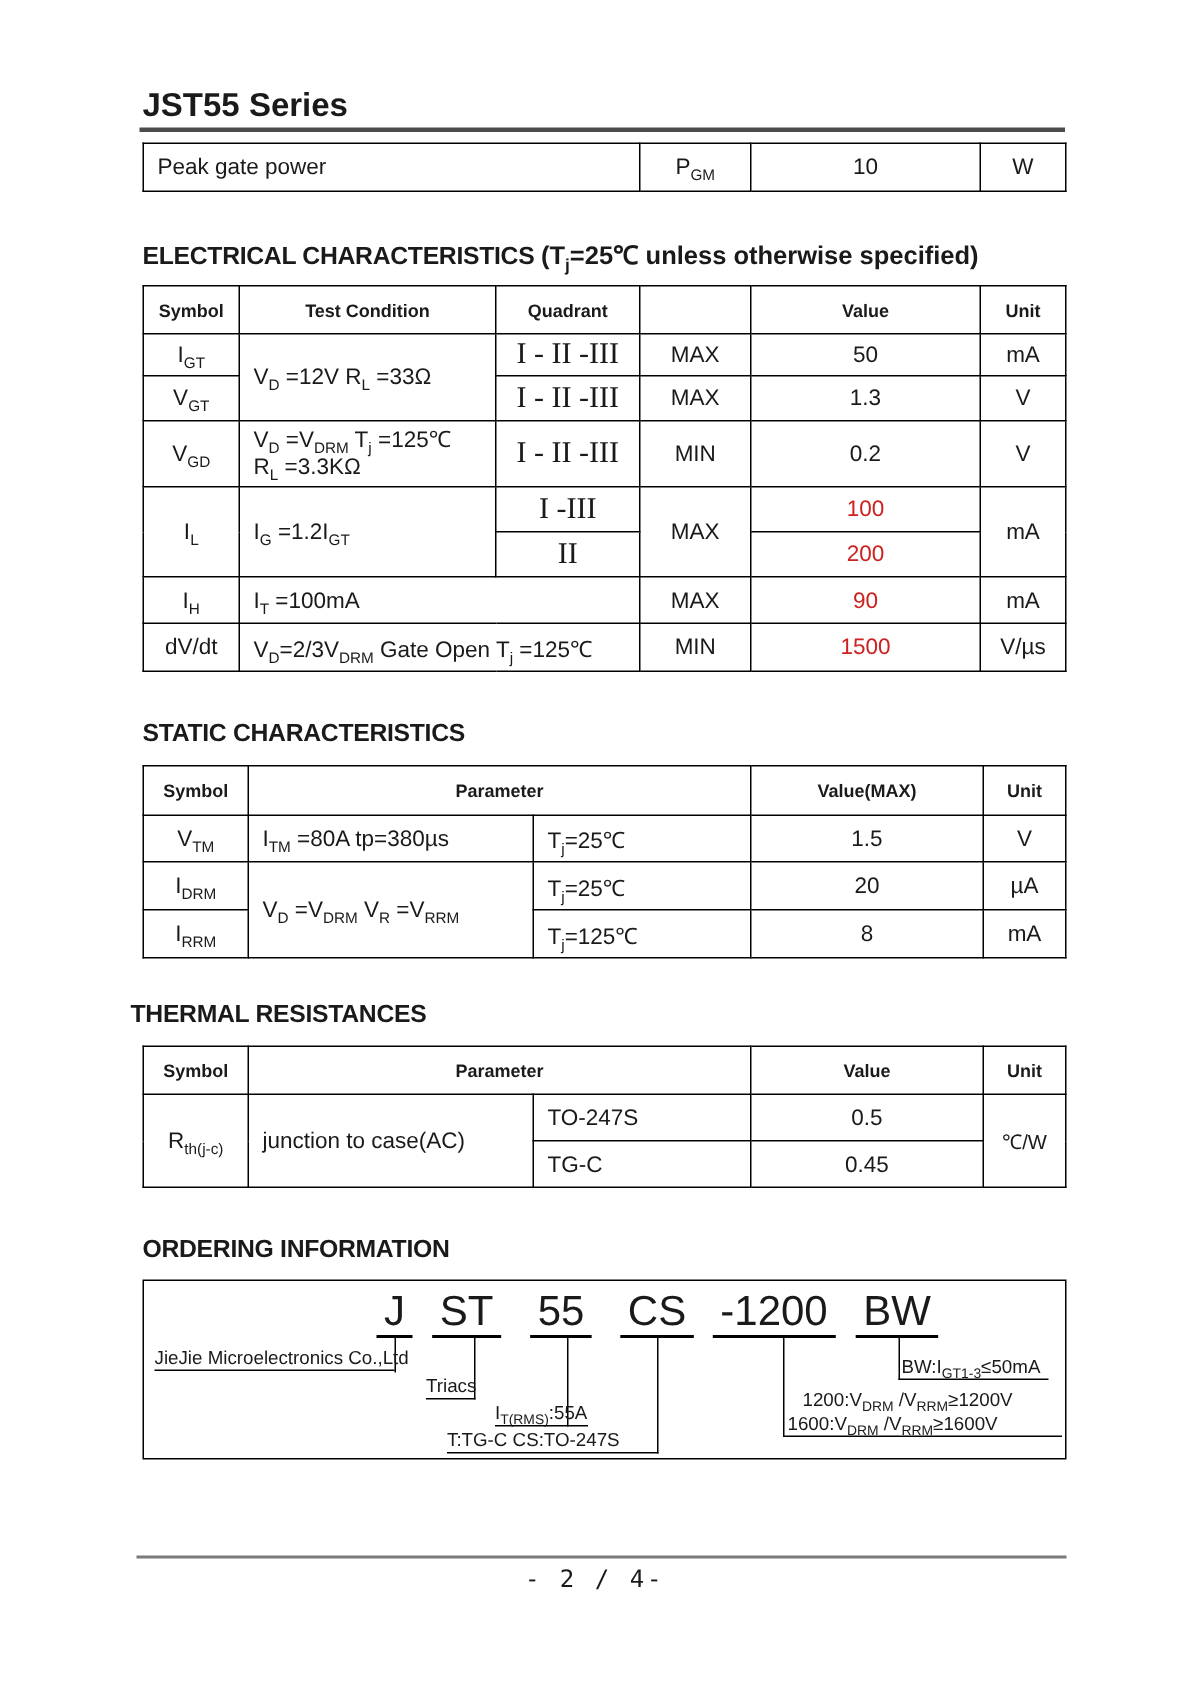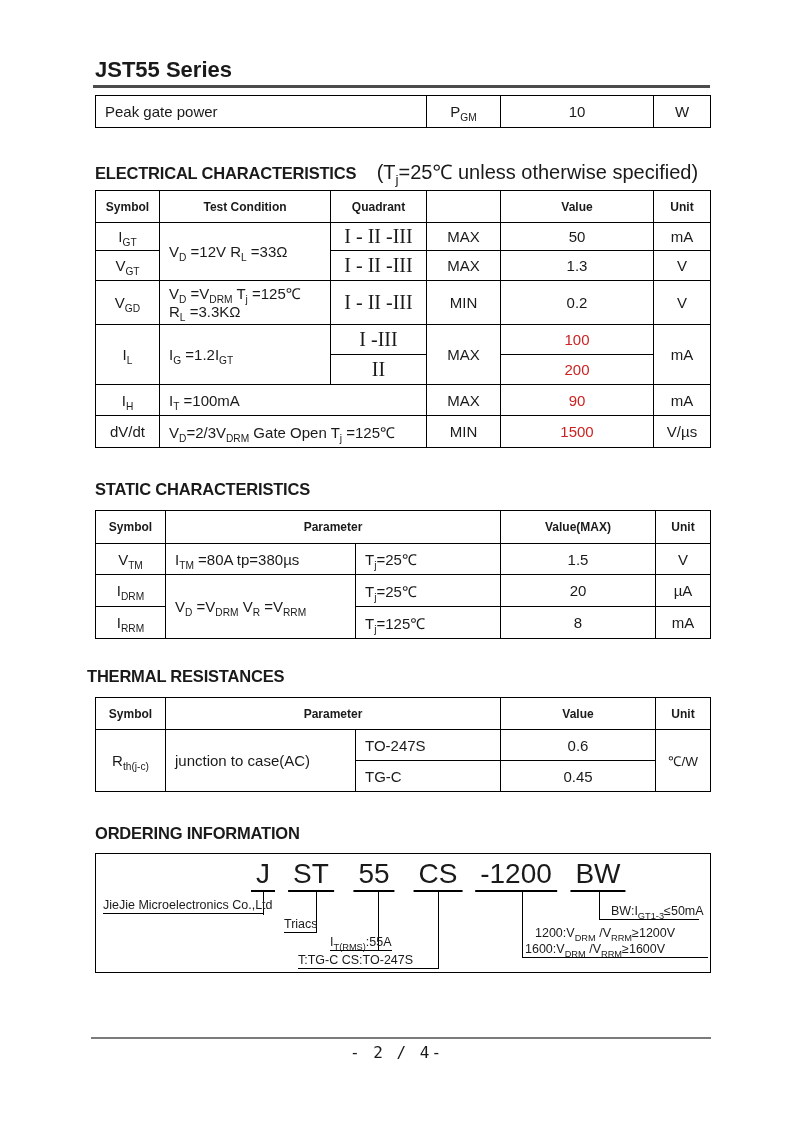--- a/index.html
+++ b/index.html
@@ -10,21 +10,21 @@
   }
   .abs { position:absolute; }
   sub { font-size:68%; line-height:0; }
 
   
   .page-title { left:95px; top:57px; font-size:22px; font-weight:bold; letter-spacing:0px; }
   .title-rule { left:93px; top:85px; width:617px; height:3px; background:#4c4c4c; }
 
   
   .sec-head { font-size:16.5px; font-weight:bold; letter-spacing:-0.2px; }
-  .sec-note { font-size:20px; font-weight:normal; letter-spacing:0;margin-left:16px; }
+  .sec-note { font-size:17px; font-weight:bold; letter-spacing:0; }
 
   
   table { border-collapse:collapse; table-layout:fixed; width:615px; font-size:15px; }
   td,th { border:1px solid #000; text-align:center; vertical-align:middle; overflow:hidden; white-space:nowrap; }
   th { font-weight:bold; font-size:12px; }
   td.l { text-align:left; padding-left:9px; }
   td.serif { font-family:"Liberation Serif","DejaVu Serif",serif; font-size:20px; }
   .red { color:var(--red,#cc2222); }
   .tc2 { line-height:18px; }
 
@@ -196,21 +196,21 @@
       <tr style="height:32px">
     <th>Symbol</th>
     <th colspan="2">Parameter</th>
     <th>Value</th>
     <th>Unit</th>
   </tr>
   <tr style="height:31px">
     <td rowspan="2">R<sub>th(j-c)</sub></td>
     <td class="l" rowspan="2">junction to case(AC)</td>
     <td class="l">TO-247S</td>
-    <td>0.6</td>
+    <td>0.5</td>
     <td rowspan="2" style="font-size:13.5px">℃/W</td>
   </tr>
   <tr style="height:31px">
     <td class="l">TG-C</td>
     <td>0.45</td>
   </tr>
 </tbody>
   </table>
 
 <div class="abs sec-head" style="left:95px; top:824px;">ORDERING INFORMATION</div>
@@ -230,17 +230,17 @@
   <div class="vline" style="left:342px; top:38px; height:77px"></div>
   <div class="vline" style="left:426px; top:38px; height:66px"></div>
   <div class="vline" style="left:503px; top:38px; height:28px"></div>
 
   <div class="olabel" style="left:7px; top:44px; width:160px">JieJie Microelectronics Co.,Ltd</div>
   <div class="olabel" style="left:188px; top:63px; width:33px">Triacs</div>
   <div class="olabel" style="left:234px; top:81px; width:62px">I<sub>T(RMS)</sub>:55A</div>
   <div class="olabel" style="left:202px; top:99px; width:141px">T:TG-C CS:TO-247S</div>
   <div class="olabel" style="left:426px; top:72px; width:186px; border-bottom:none; padding-left:13px">1200:V<sub>DRM</sub> /V<sub>RRM</sub>≥1200V</div>
   <div class="olabel" style="left:426px; top:88px; width:186px; padding-left:3px">1600:V<sub>DRM</sub> /V<sub>RRM</sub>≥1600V</div>
-  <div class="olabel" style="left:503px; top:50px; width:100px; padding-left:12px">BW:I<sub>GT1-3</sub>≤50mA</div>
+  <div class="olabel" style="left:503px; top:50px; width:100px; padding-left:2px">BW:I<sub>GT1-3</sub>≤50mA</div>
 </div>
 
 <div class="abs footer-rule"></div>
 <div class="abs footer-text">- 2 / 4-</div>
 
 </body></html>

